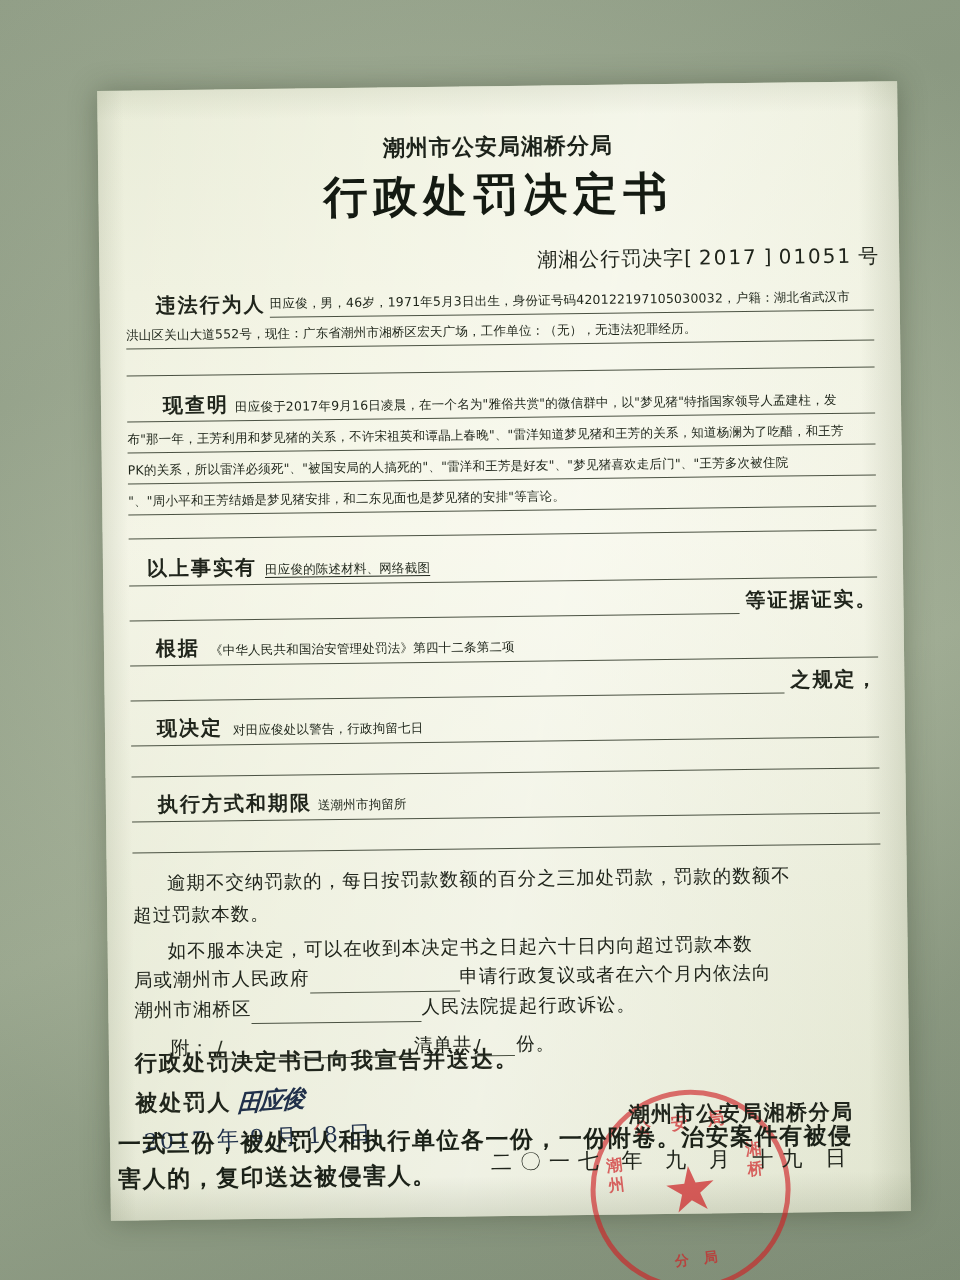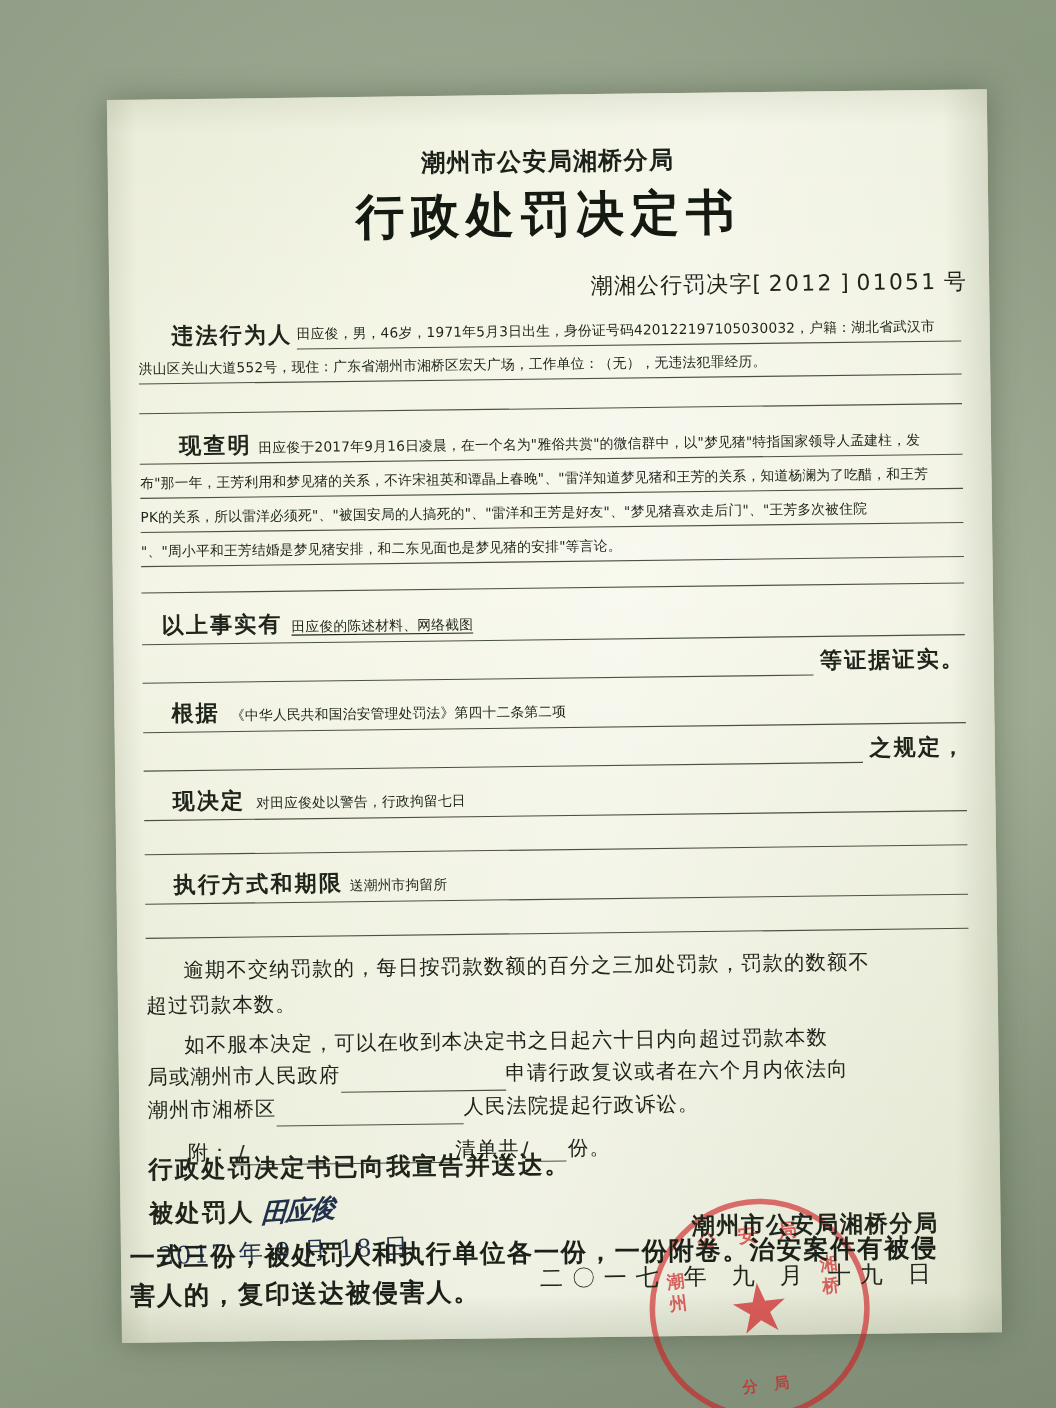--- a/index.html
+++ b/index.html
@@ -408,21 +408,21 @@
 <body>
 
 <div id="photo">
   <div id="paper">
     <div class="sheet-inner">
 
       <div class="org-line">潮州市公安局湘桥分局</div>
       <div class="doc-title">行政处罚决定书</div>
 
       <div class="docnum-row">
-        <span>潮湘公行罚决字</span><span>[</span><span class="num">2012</span><span>]</span><span class="num">01051</span><span>号</span>
+        <span>潮湘公行罚决字</span><span>[</span><span class="num">2017</span><span>]</span><span class="num">01051</span><span>号</span>
       </div>
 
       <div class="sec-violator">
         <div class="row1">
           <span class="lbl">违法行为人</span>
           <span class="fill hand">田应俊，男，46岁，1971年5月3日出生，身份证号码420122197105030032，户籍：湖北省武汉市</span>
         </div>
         <div class="row2 hand">洪山区关山大道552号，现住：广东省潮州市湘桥区宏天广场，工作单位：（无），无违法犯罪经历。</div>
         <div class="row3"></div>
       </div>

